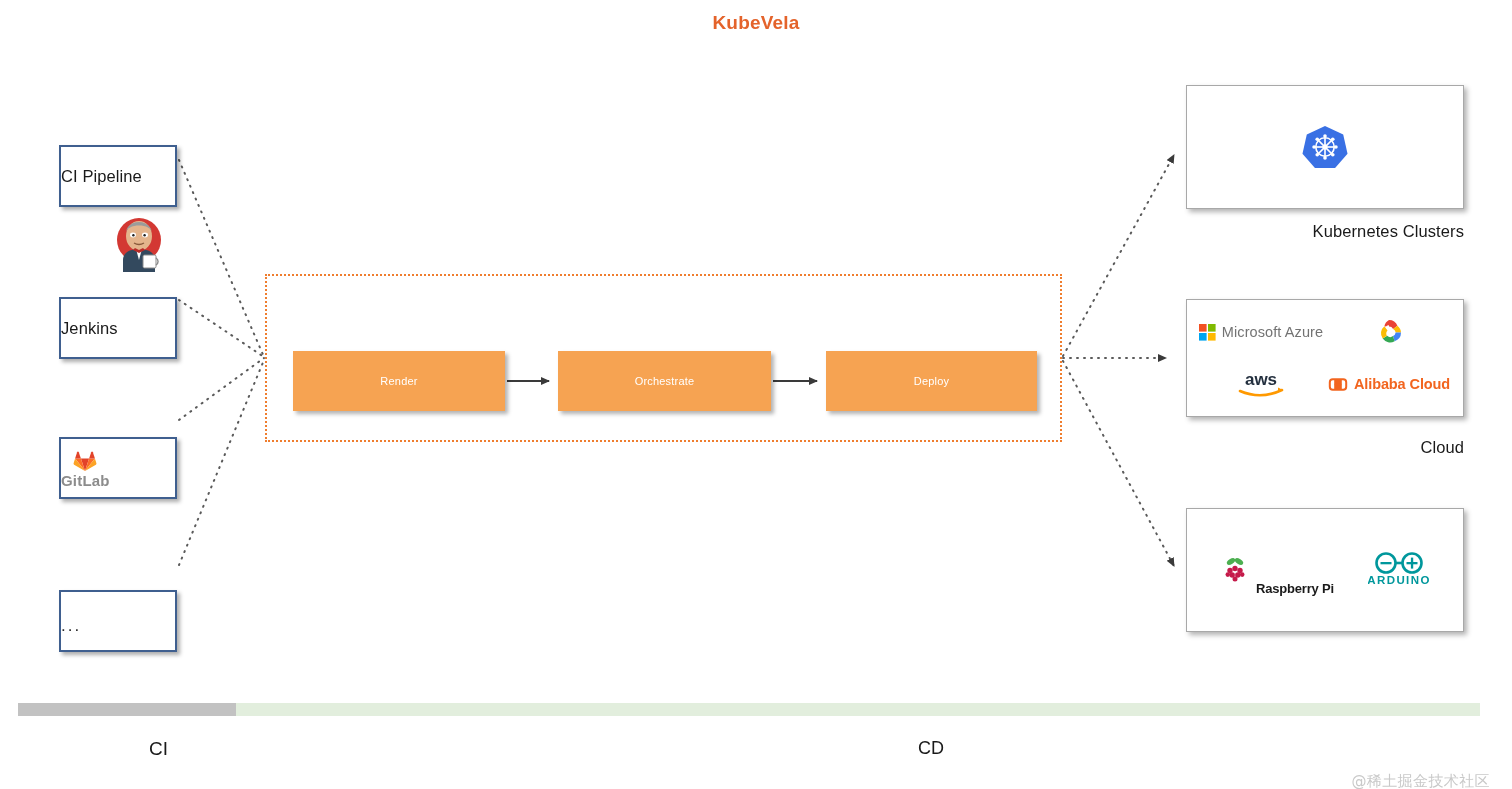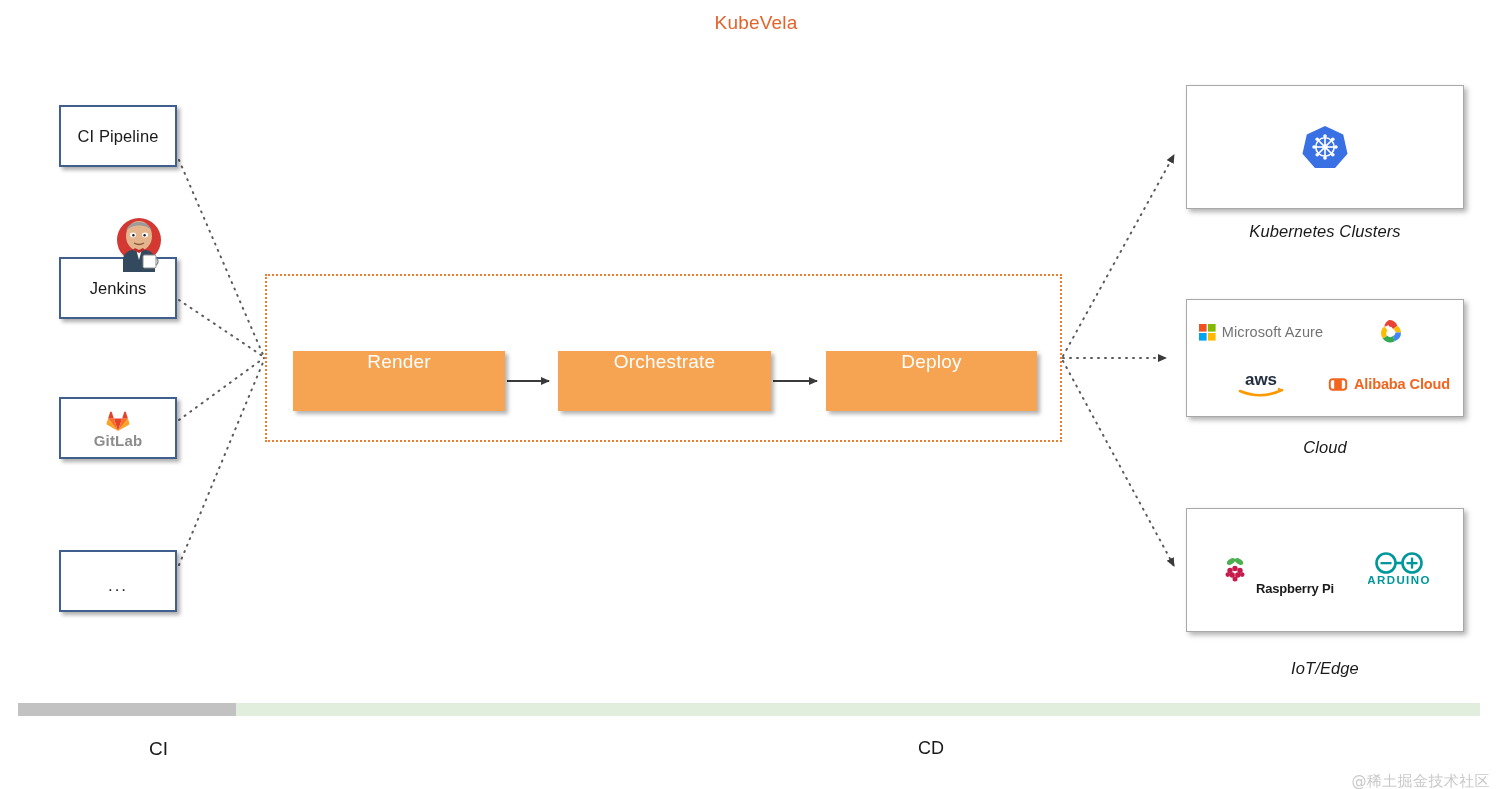--- a/index.html
+++ b/index.html
@@ -28,24 +28,25 @@
 
   
   .ci-box {
     position: absolute;
     box-sizing: border-box;
     background: #ffffff;
     border: 2px solid #3f5f8f;
     box-shadow: 3px 3px 4px rgba(0,0,0,0.32);
     display: flex;
     align-items: center;
-    justify-content: center;
+    justify-content: flex-start;
     font-size: 16.5px;
     color: #1a1a1a;
     letter-spacing: .1px;
+    margin-top: 40px;
   }
   .ci-box .lbl { line-height: 1; }
 
   #ci-pipeline { left: 59px;  top: 105px; width: 118px; height: 62px; }
   #ci-jenkins  { left: 59px;  top: 257px; width: 118px; height: 62px; }
   #ci-gitlab   { left: 59px;  top: 397px; width: 118px; height: 62px; font-weight: bold; }
   #ci-other    { left: 59px;  top: 550px; width: 118px; height: 62px; }
 
   #ci-other .lbl {
     font-size: 17px;
@@ -89,57 +90,56 @@
     border: 2px dotted #ef7d2e;
     background: transparent;
   }
   #kubevela-title {
     position: absolute;
     left: 0;
     top: 12px;
     width: 100%;
     text-align: center;
     font-size: 19px;
-    font-weight: normal;
+    font-weight: bold;
     color: #e4632b;
     letter-spacing: .2px;
   }
 
   .stage {
     position: absolute;
     box-sizing: border-box;
     height: 60px;
     background: #f6a352;
     box-shadow: 3px 3px 4px rgba(0,0,0,0.30);
     display: flex;
-    align-items: flex-start;
+    align-items: center;
     justify-content: center;
     color: #ffffff;
-    font-size: 19px;
+    font-size: 11px;
     letter-spacing: .2px;
   }
   #stage-render      { left: 293px; top: 351px; width: 212px; }
   #stage-orchestrate { left: 558px; top: 351px; width: 213px; }
   #stage-deploy      { left: 826px; top: 351px; width: 211px; }
 
   
   .target-box {
     position: absolute;
     box-sizing: border-box;
     background: #ffffff;
     border: 1px solid #a8a8a8;
     box-shadow: 3px 3px 5px rgba(0,0,0,0.30);
   }
   .target-caption {
     position: absolute;
-    text-align: center;
+    text-align: right;
     font-size: 16.5px;
     color: #1a1a1a;
     letter-spacing: .1px;
-    font-style: italic;
   }
 
   #tgt-k8s    { left: 1186px; top: 85px;  width: 278px; height: 124px; }
   #cap-k8s    { left: 1186px; top: 222px; width: 278px; }
   #tgt-clouds { left: 1186px; top: 299px; width: 278px; height: 118px; }
   #cap-clouds { left: 1186px; top: 438px; width: 278px; }
   #tgt-iot    { left: 1186px; top: 508px; width: 278px; height: 124px; }
   #cap-iot    { left: 1186px; top: 659px; width: 278px; }
 
   .k8s-logo-wrap {
@@ -441,21 +441,20 @@
           </g>
           <rect x="12.5" y="13" width="11" height="2.3" fill="#00979c"></rect>
           <rect x="38.5" y="13" width="11" height="2.3" fill="#00979c"></rect>
           <rect x="42.9" y="8.6" width="2.3" height="11" fill="#00979c"></rect>
           <text x="31" y="35" text-anchor="middle" font-family="'Liberation Sans', sans-serif" font-size="11.5" font-weight="bold" letter-spacing="1.4" fill="#00979c">ARDUINO</text>
         </svg>
       </span>
 
     </div>
   </div>
-  <div class="target-caption" id="cap-iot">IoT/Edge</div>
 
   <div id="bar-ci"></div>
   <div id="bar-cd"></div>
   <div id="label-ci">CI</div>
   <div id="label-cd">CD</div>
   <div id="watermark">@稀土掘金技术社区</div>
 
 </div>
 
 </body></html>

